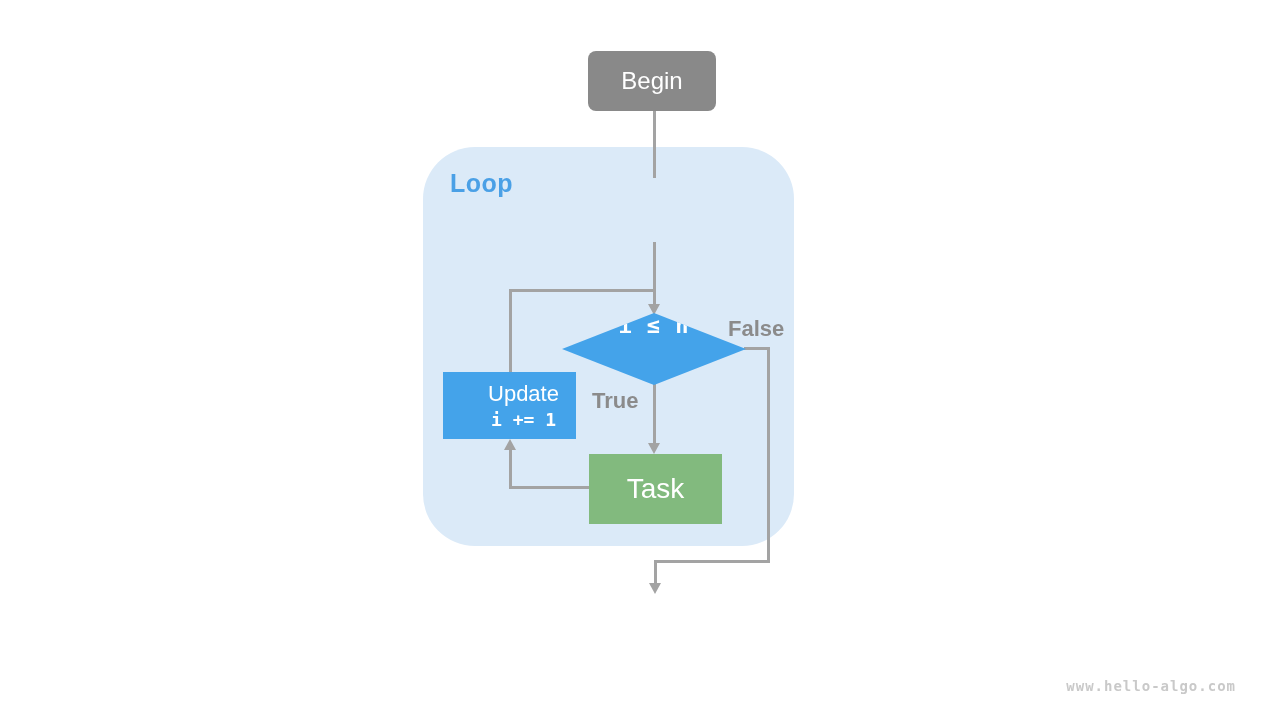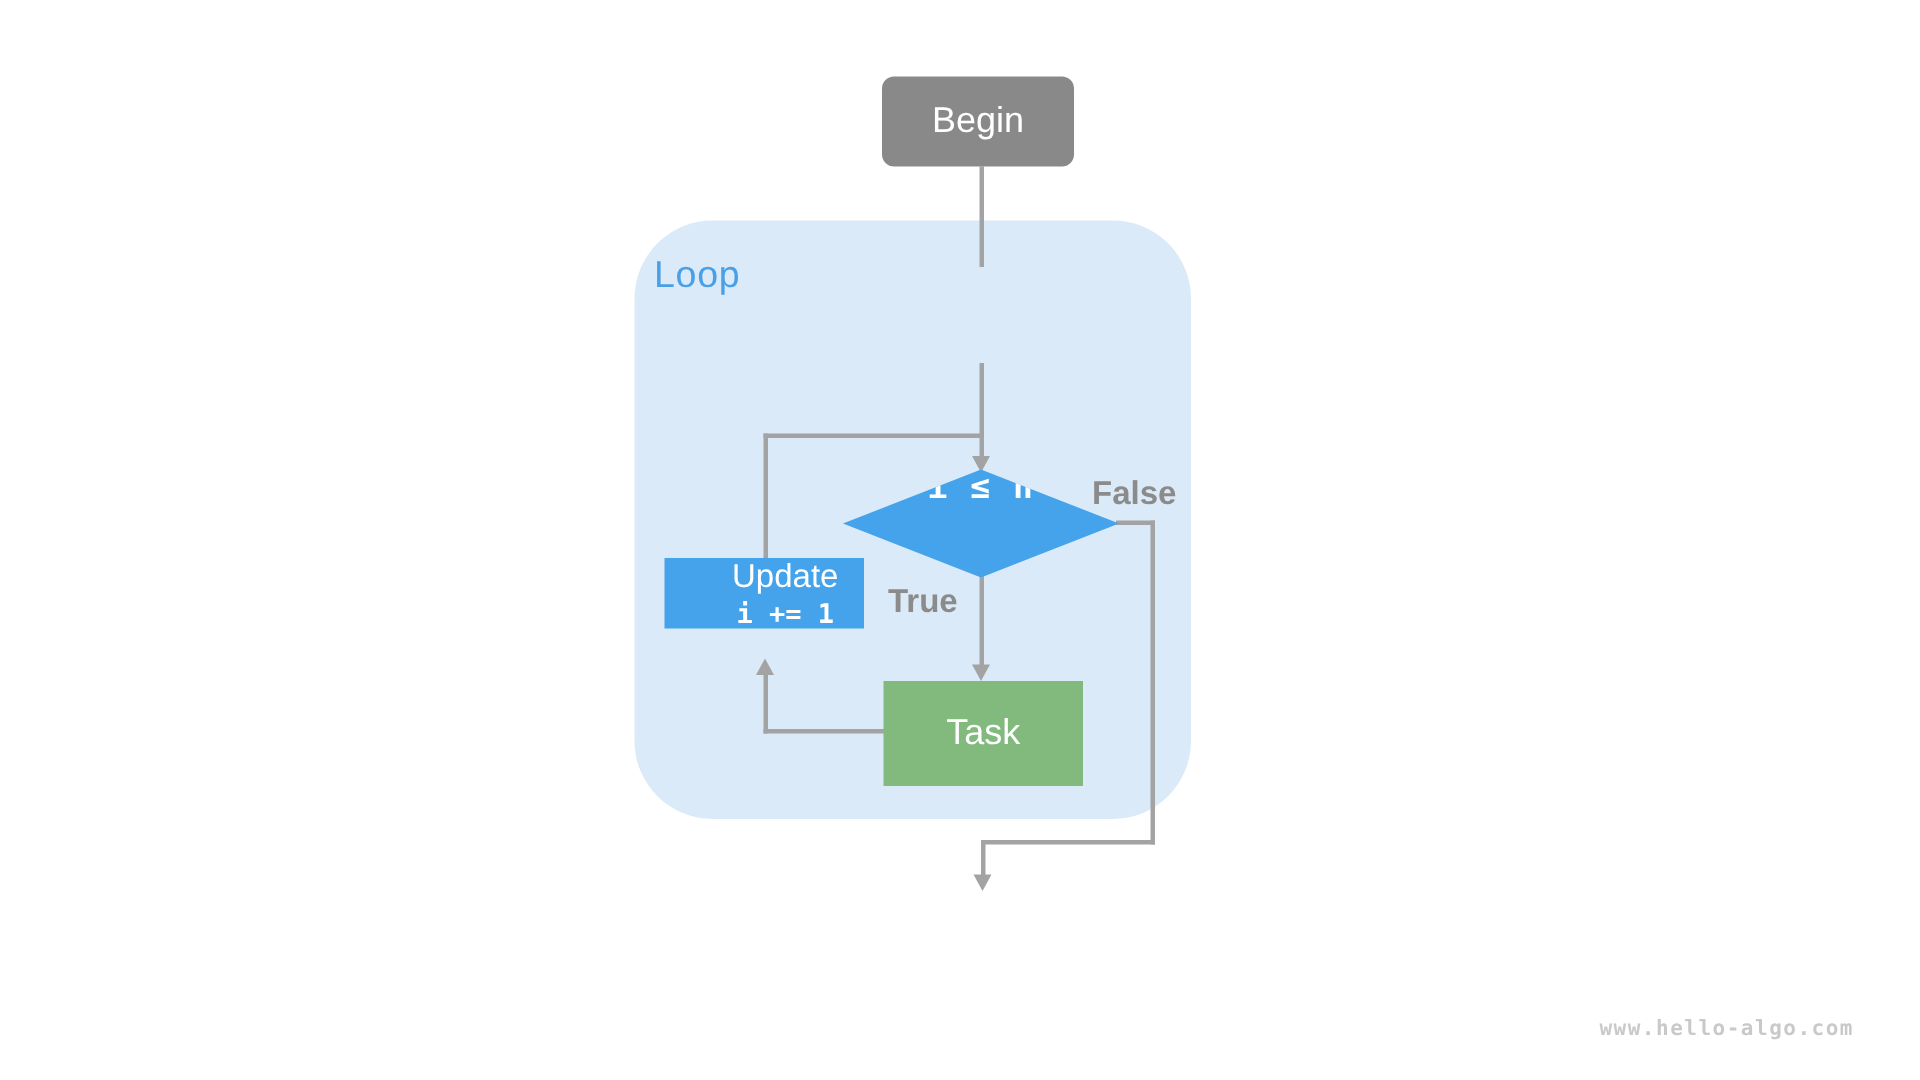--- a/index.html
+++ b/index.html
@@ -17,22 +17,22 @@
   html,body{width:1280px;height:720px;background:#ffffff;overflow:hidden;}
   body{font-family:"Liberation Sans", sans-serif;}
   .canvas{position:relative;width:1280px;height:720px;background:#ffffff;}
 
   
   .loop-box{
     position:absolute;left:423px;top:147px;width:371px;height:399px;
     background:var(--loop-bg);border-radius:52px;
   }
   .loop-label{
-    position:absolute;left:436px;top:169px;
-    font-size:25px;font-weight:normal;color:var(--loop-label);
+    position:absolute;left:450px;top:169px;
+    font-size:25px;font-weight:bold;color:var(--loop-label);
     letter-spacing:0.5px;
   }
 
   
   .line{position:absolute;background:var(--line-gray);}
   
   .arrow-down{position:absolute;width:0;height:0;
     border-left:6px solid transparent;border-right:6px solid transparent;
     border-top:11px solid var(--line-gray);}
   .arrow-up{position:absolute;width:0;height:0;
@@ -48,26 +48,26 @@
   .terminal{
     background:var(--terminal-gray);border-radius:8px;
     width:128px;height:60px;font-size:24px;
   }
   .node-begin{left:588px;top:51px;}
   .node-end{left:588px;top:594px;}
   .process{
     background:var(--process-blue);
   }
   .node-init{left:565px;top:178px;width:177px;height:64px;}
-  .node-update{left:443px;top:372px;width:133px;height:47px;padding-left:28px;}
+  .node-update{left:443px;top:372px;width:133px;height:67px;padding-left:28px;}
   .node-title{font-size:22px;line-height:1.25;}
   .node-code{font-family:"DejaVu Sans Mono", monospace;font-size:18px;font-weight:bold;line-height:1.3;}
   .node-task{
     left:589px;top:454px;width:133px;height:70px;
-    background:var(--task-green);font-size:24px;
+    background:var(--task-green);font-size:28px;
   }
   .diamond{
     position:absolute;left:562px;top:313px;width:184px;height:72px;
     background:var(--process-blue);
     clip-path:polygon(50% 0, 100% 50%, 50% 100%, 0 50%);
     display:flex;align-items:flex-start;justify-content:center;
   }
   .diamond .cond{
     color:var(--node-text);font-family:"DejaVu Sans Mono", monospace;
     font-size:22px;font-weight:bold;letter-spacing:1px;

